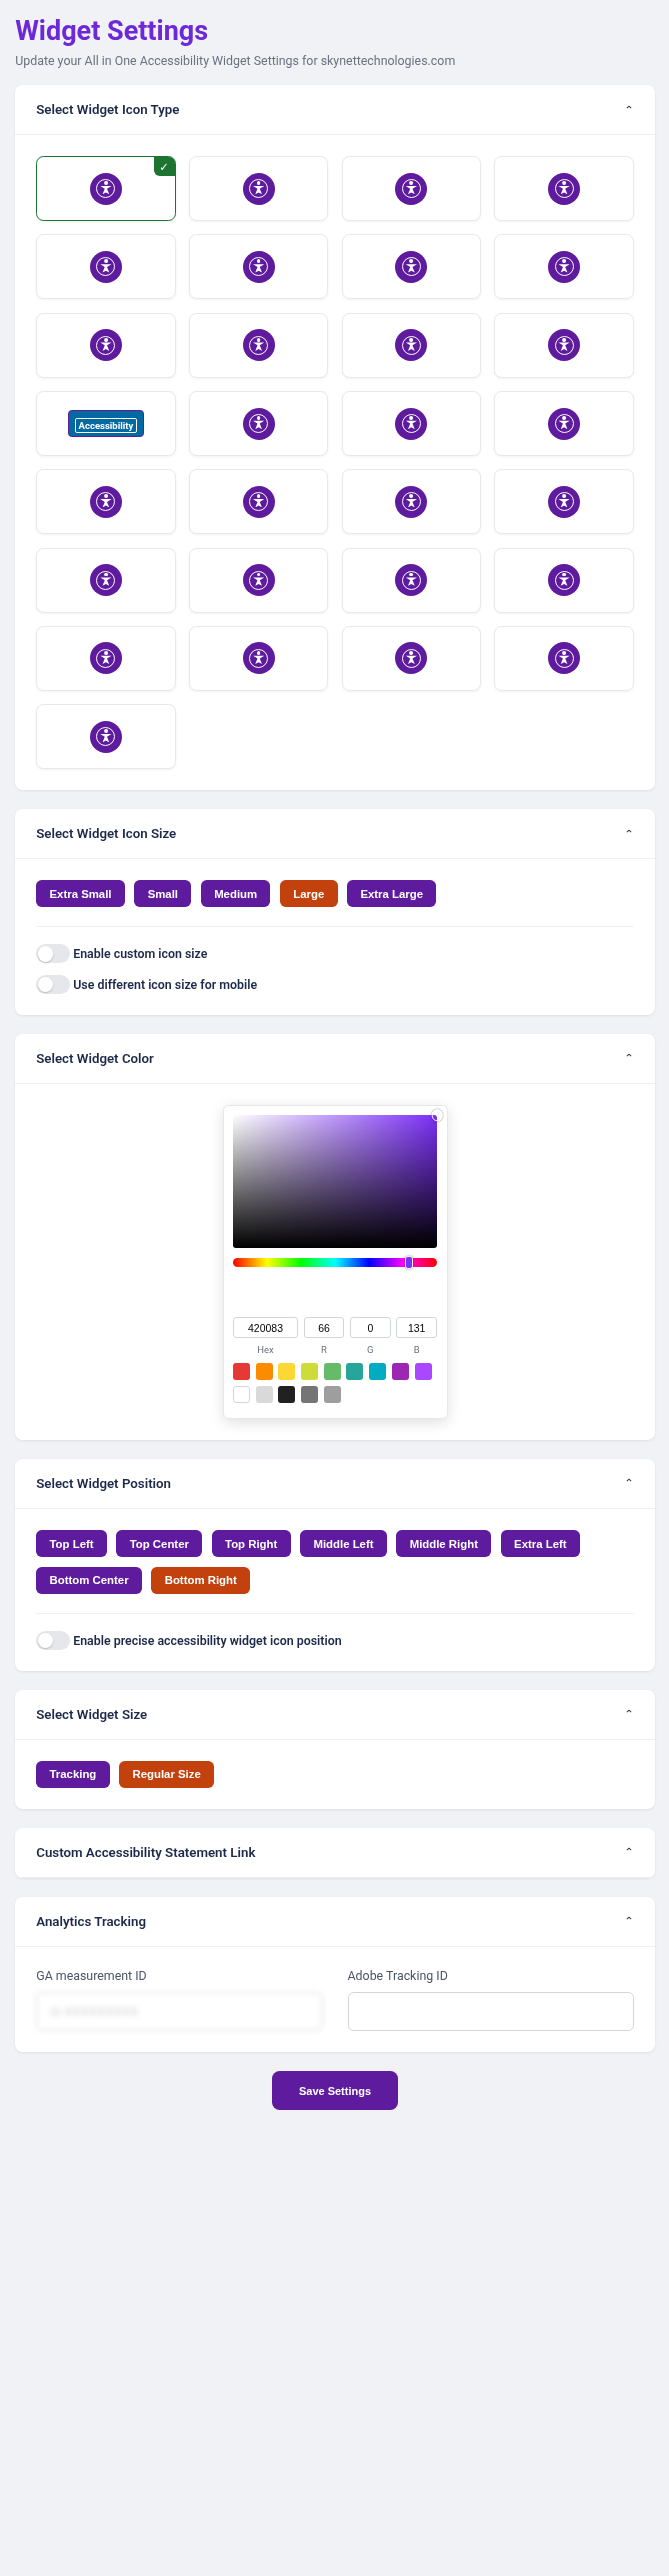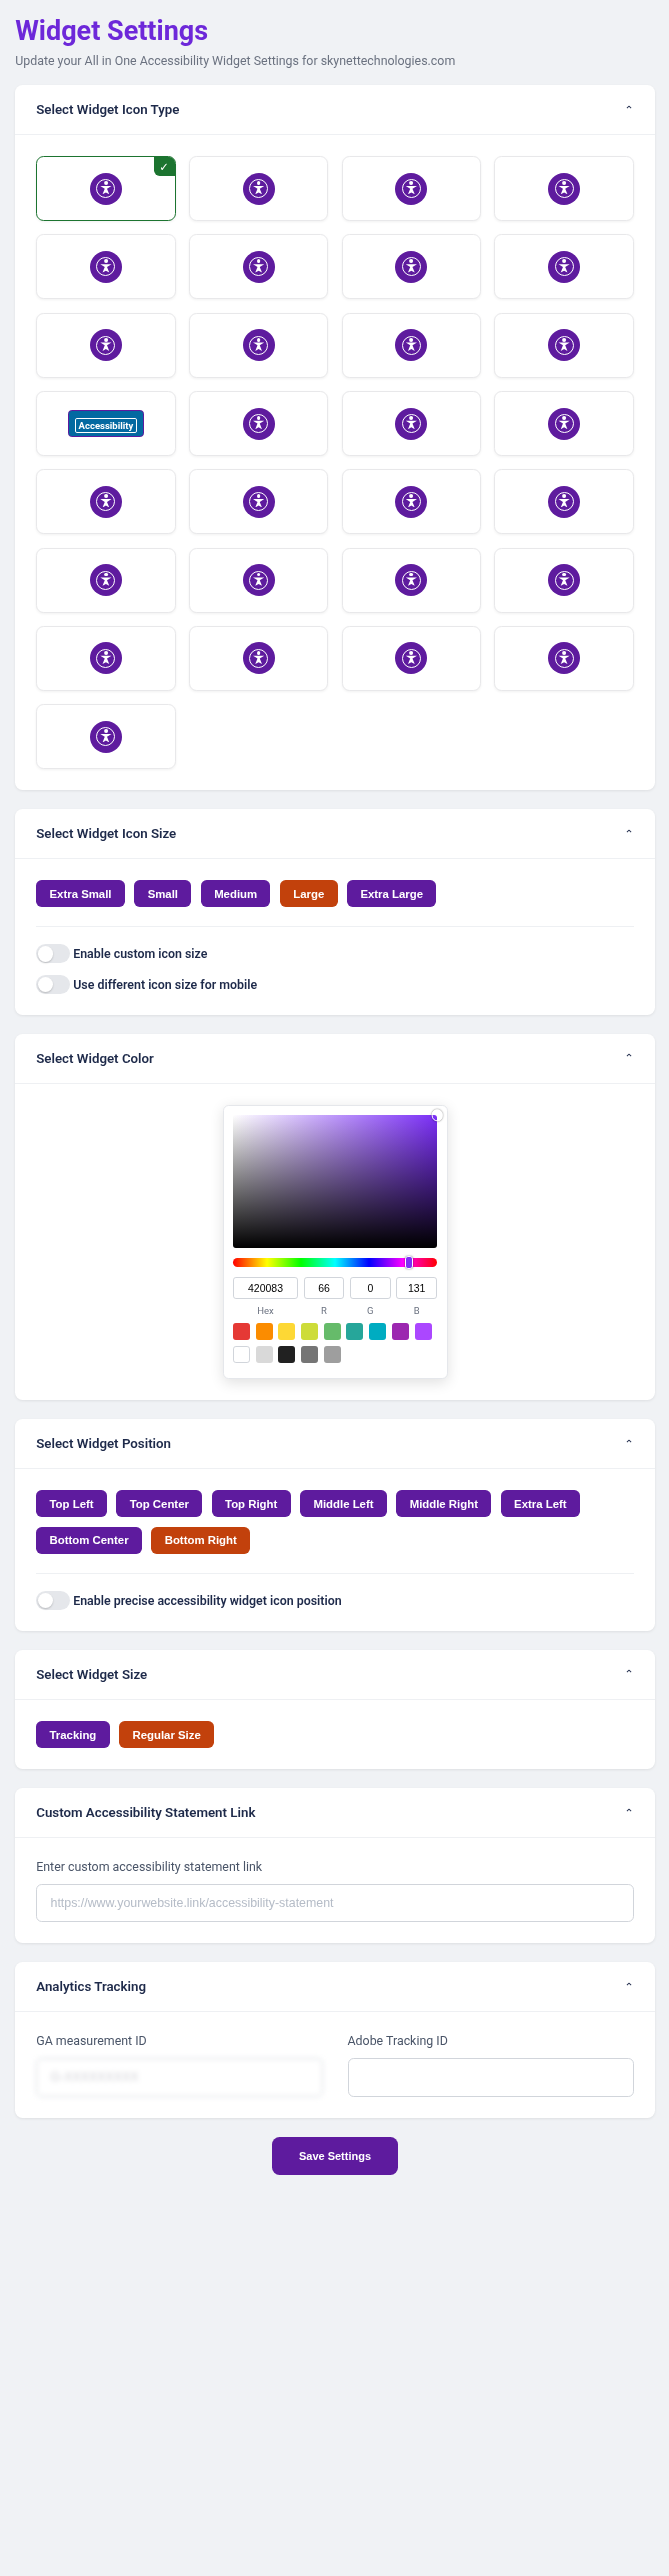--- a/index.html
+++ b/index.html
@@ -162,21 +162,21 @@
   .sv-cursor{position:absolute;top:0;right:0;width:11.4px;height:11.4px;border:1.9px solid #fff;border-radius:50%;transform:translate(50%,-50%);box-shadow:0 0 1.9px rgba(0,0,0,0.6);}
   .hue{
     width:100%;height:9.5px;border-radius:4.8px;margin-bottom:9.5px;
     background:linear-gradient(to right,#f00,#ff0,#0f0,#0ff,#00f,#f0f,#f00);
     position:relative;
   }
   .hue-cursor{position:absolute;top:-1.9px;right:24px;width:7.6px;height:13.3px;border:1.9px solid #fff;border-radius:2.9px;background:#7b2ff7;box-shadow:0 0 1.9px rgba(0,0,0,0.5);}
   .inputs-row{display:flex;gap:5.7px;margin-bottom:7.6px;}
   .ci{flex:1;text-align:center;}
   .ci.hexc{flex:1.6;}
-  .ci input{width:100%;border:1px solid #d1d5db;border-radius:2.9px;padding:3.8px 1.9px;font-size:10.5px;text-align:center;}
+  .ci input{width:100%;border:1px solid #d1d5db;border-radius:2.9px;padding:3.8px 1.9px;font-size:10.5px;text-align:center;margin-top:40px;}
   .ci label{display:block;font-size:9.5px;color:#6b7280;margin-top:6px;}
   .swatch-row{display:flex;gap:5.7px;margin-bottom:5.7px;}
   .swatch{width:17px;height:17px;border-radius:2.9px;cursor:pointer;}
   .swatch.bordered{border:1px solid #d1d5db;}
   
   .field-label{font-size:12.4px;color:#4a5568;margin-bottom:9.5px;}
   .text-input{
     width:100%;border:1px solid #d1d5db;border-radius:5.7px;padding:11.4px 13.3px;font-size:12.4px;color:#2d3748;
   }
   .text-input::placeholder{color:#b5bcc7;}
@@ -466,24 +466,20 @@
         <button class="pill active">Regular Size</button>
       </div>
   </div>
 </div>
 
 <div class="panel">
   <div class="panel-head">
     <div class="panel-title">Custom Accessibility Statement Link</div>
     <div class="chevron">⌃</div>
   </div>
-  <div class="panel-body">
-    <div class="field-label">Enter custom accessibility statement link</div>
-    <input class="text-input" placeholder="https://www.yourwebsite.link/accessibility-statement" style="">
-  </div>
 </div>
 
 <div class="panel">
   <div class="panel-head">
     <div class="panel-title">Analytics Tracking</div>
     <div class="chevron">⌃</div>
   </div>
   <div class="panel-body">
     <div class="two-col">
       <div>

